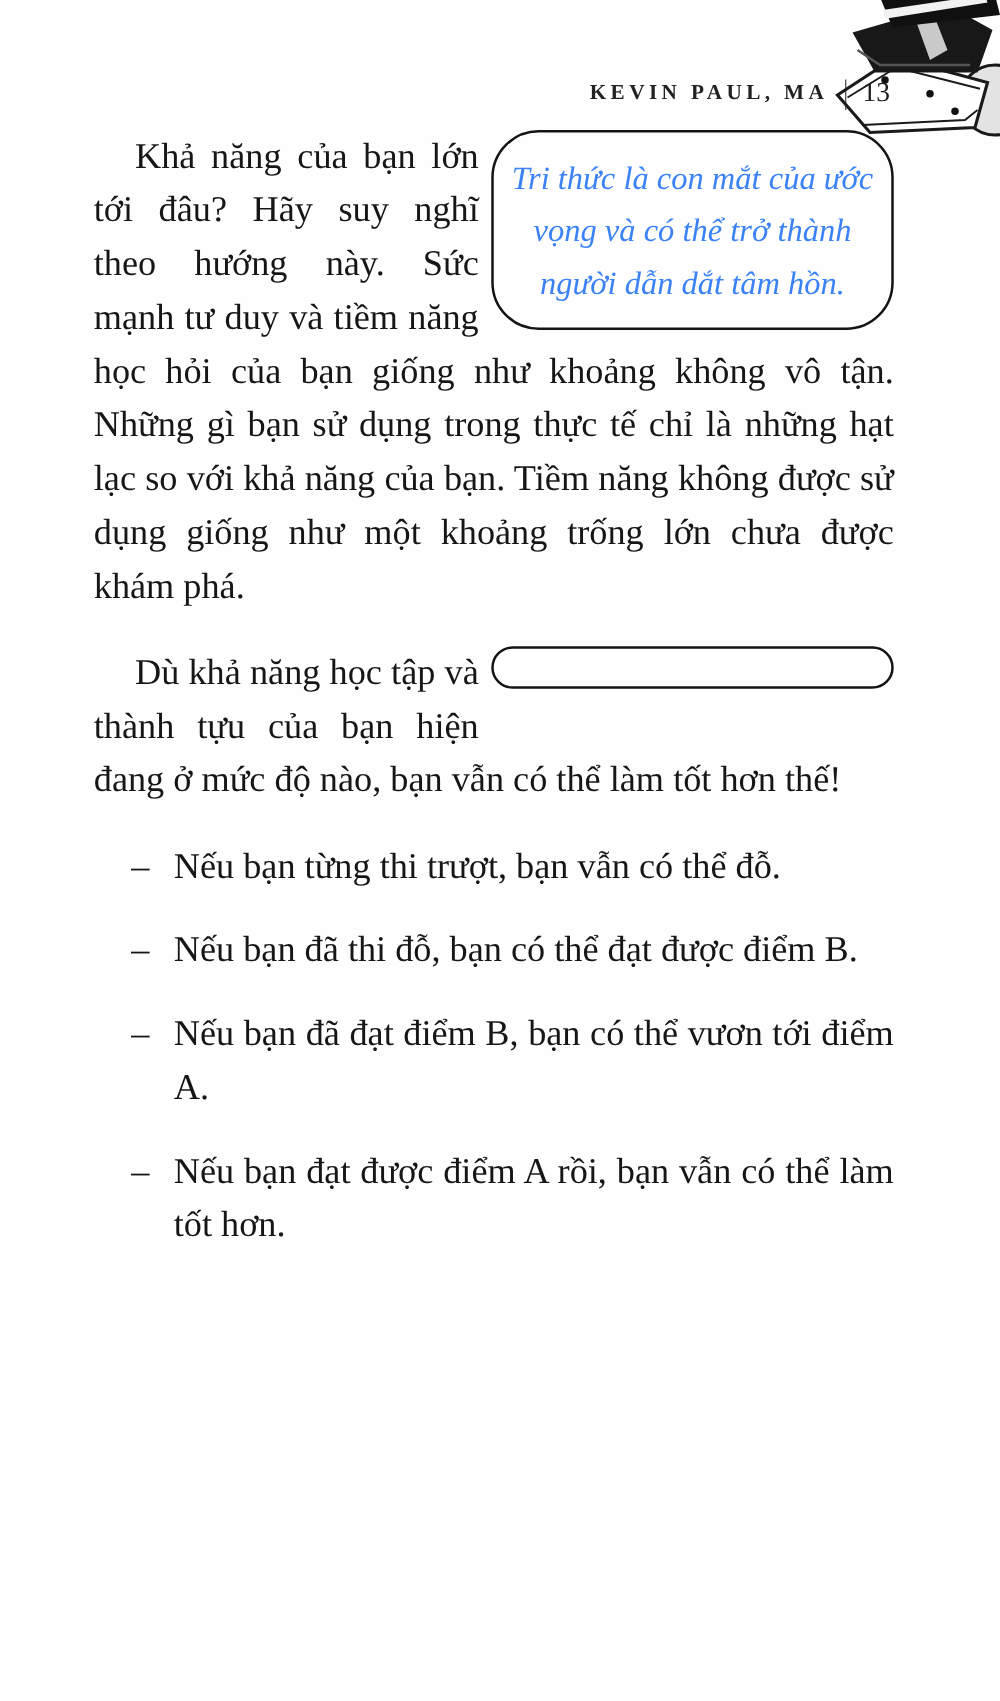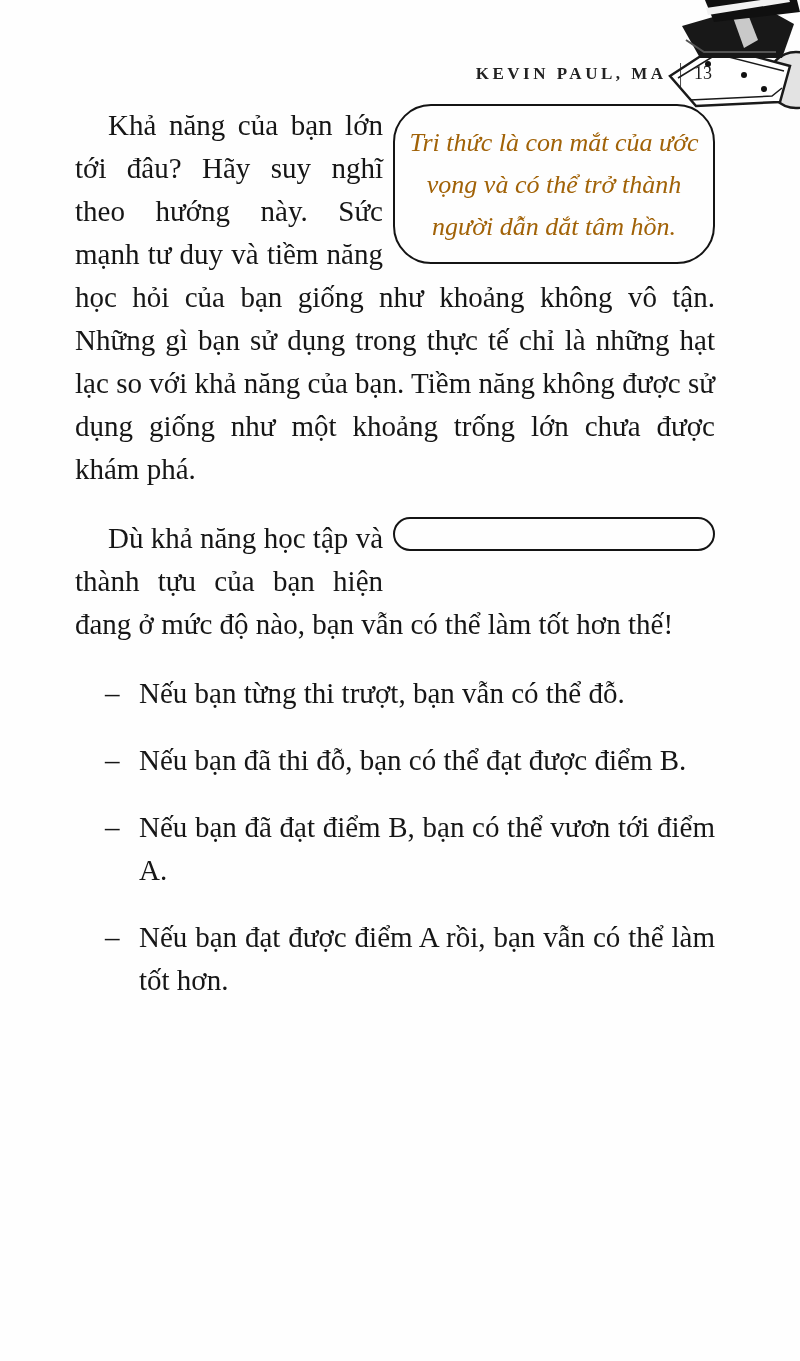--- a/index.html
+++ b/index.html
@@ -30,21 +30,21 @@
     font-weight: 600;
     color: #222;
   }
   .sep {
     font-size: 27px;
     font-weight: 400;
     color: #222;
     transform: scaleX(.6);
   }
   .pagenum {
-    font-size: 18px;
+    font-size: 22px;
     color: #1d1d1d;
   }
   
   .illus-wrap {
     position: absolute;
     top: 0; right: 0;
     width: 140px; height: 118px;
     overflow: hidden;
   }
   
@@ -70,21 +70,21 @@
     margin-left: 10px;
     margin-bottom: 10px;
     padding: 16px 14px 14px;
     text-align: center;
     background: #fefefe;
   }
   .quote-text {
     font-style: italic;
     font-size: 26px;
     line-height: 42px;
-    color: #a16207;
+    color: #3b82f6;
   }
   .quote-attr {
     margin-top: 5px;
     font-size: 19px;
     letter-spacing: 3px;
     line-height: 26px;
     color: #1d1d1d;
     white-space: nowrap;
   }
   ul.points { list-style: none; margin-bottom: 26px; }

